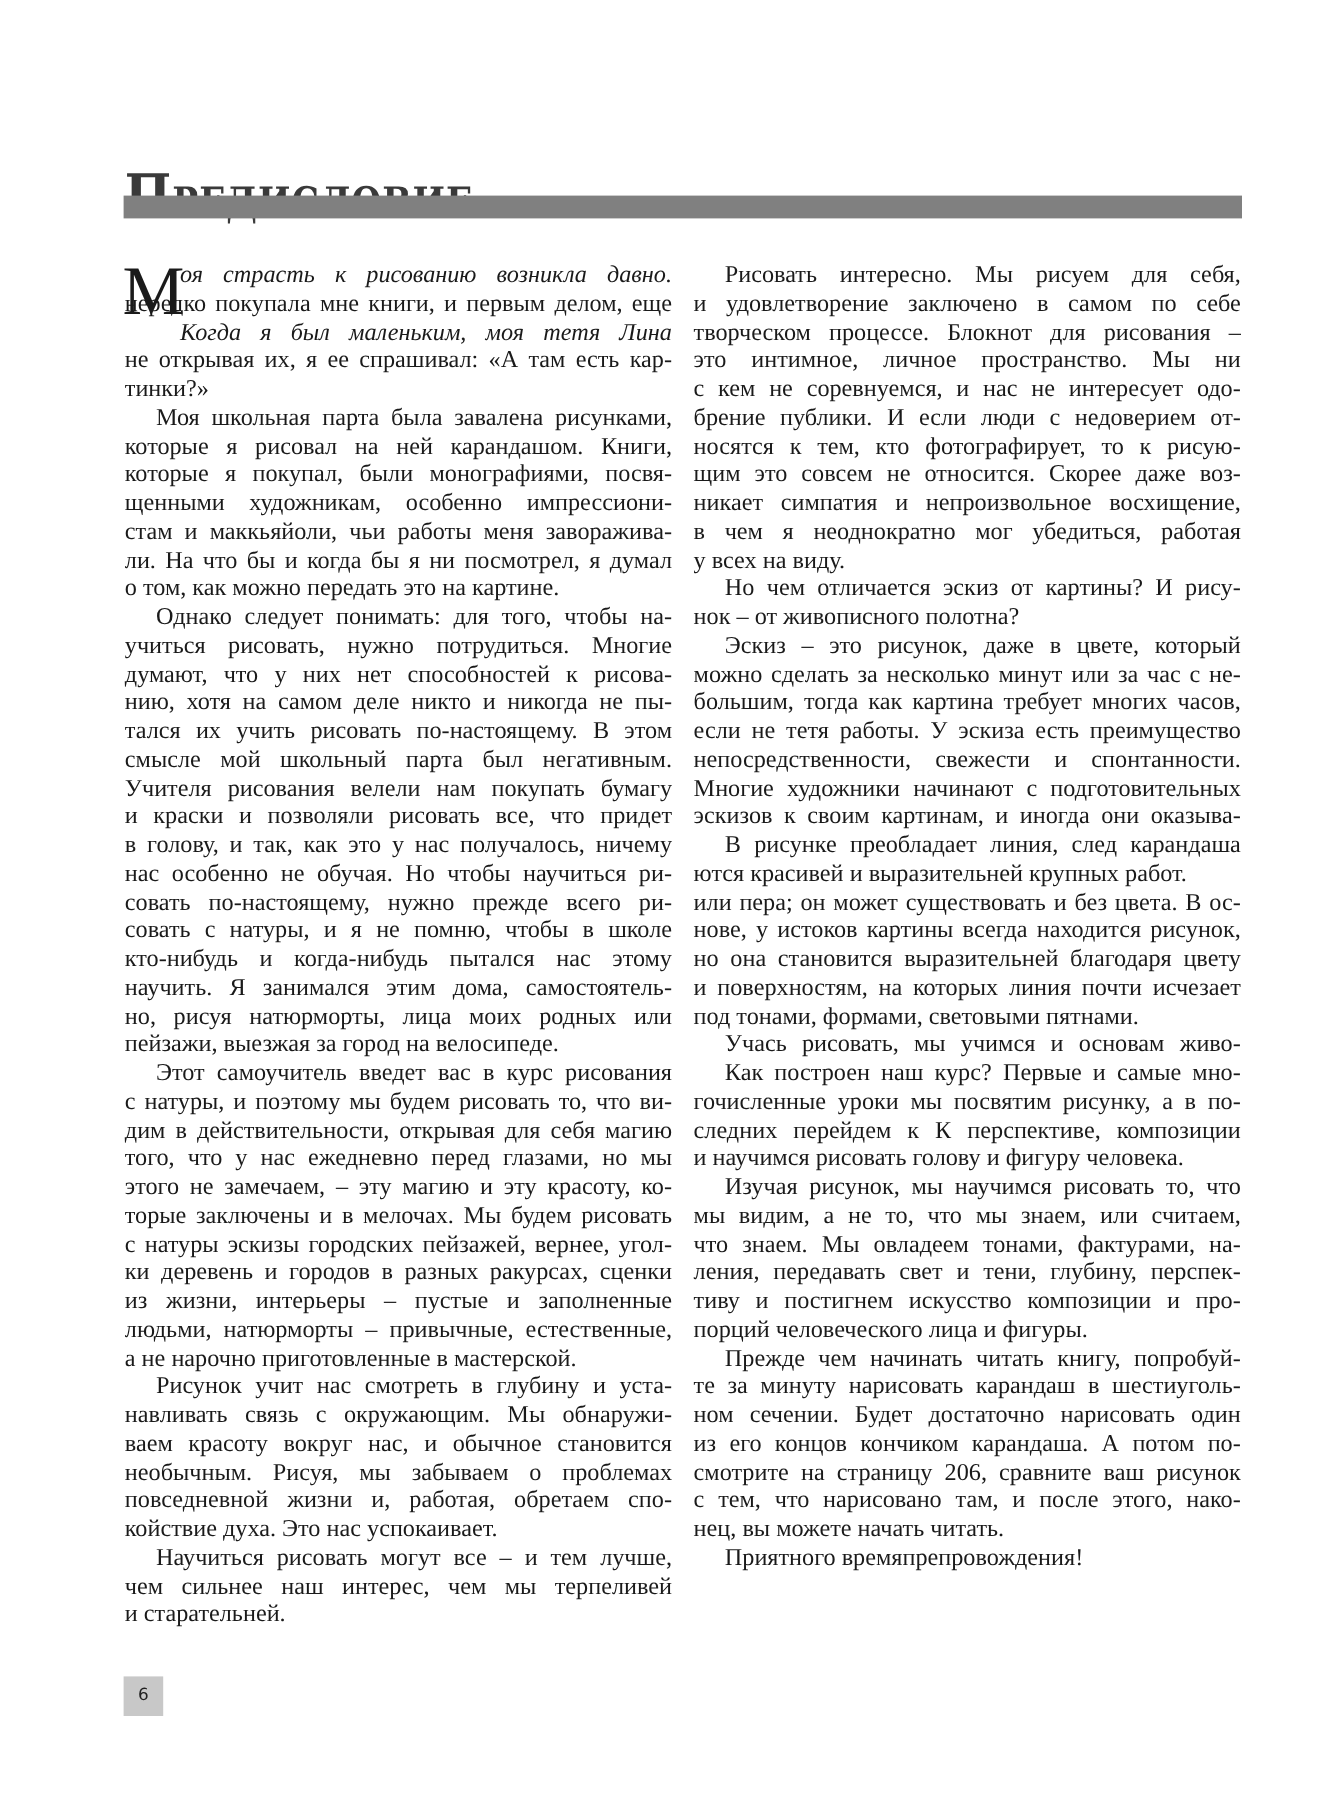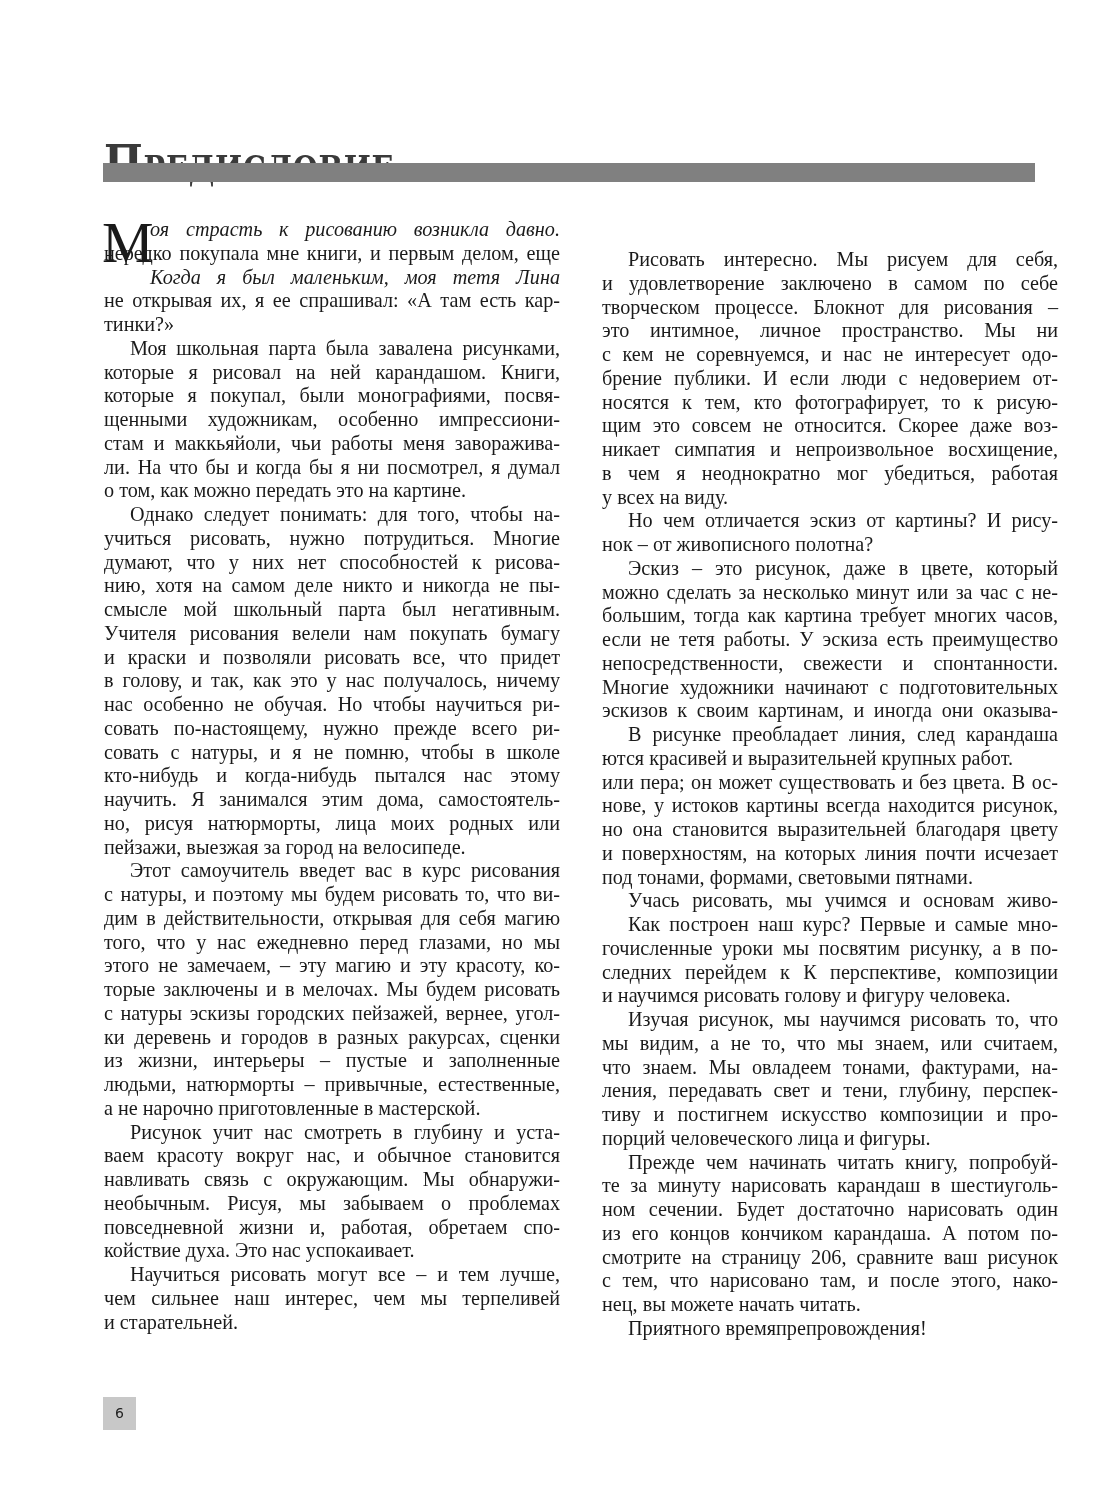--- a/index.html
+++ b/index.html
@@ -13,21 +13,21 @@
   }
   .title-bar {
     position: absolute; left: 103px; top: 163px; width: 932px; height: 19px;
     background: #808080;
   }
   .column {
     position: absolute; top: 218px; width: 456px;
     font-family: "Liberation Serif", serif; font-size: 20.2px; color: #1a1a1a;
   }
   .col-left { left: 104px; }
-  .col-right { left: 602px; margin-top: 30px; }
+  .col-right { left: 578px; }
   .line {
     height: 23.75px; line-height: 23.75px; white-space: nowrap;
     text-align: justify; text-align-last: justify; overflow: visible;
   }
   .line.last { text-align-last: left; }
   .line.indent { padding-left: 26px; }
   .dropcap-wrap { position: relative; }
   .dropcap {
     position: absolute; left: -2px; top: 2px;
     font-family: "Liberation Serif", serif; font-size: 58px; line-height: 46px;
@@ -60,20 +60,21 @@
       <div class="line">которые я рисовал на ней карандашом. Книги,</div>
       <div class="line">которые я покупал, были монографиями, посвя-</div>
       <div class="line">щенными художникам, особенно импрессиони-</div>
       <div class="line">стам и маккьяйоли, чьи работы меня заворажива-</div>
       <div class="line">ли. На что бы и когда бы я ни посмотрел, я думал</div>
       <div class="line last">о том, как можно передать это на картине.</div>
       <div class="line indent">Однако следует понимать: для того, чтобы на-</div>
       <div class="line">учиться рисовать, нужно потрудиться. Многие</div>
       <div class="line">думают, что у них нет способностей к рисова-</div>
       <div class="line">нию, хотя на самом деле никто и никогда не пы-</div>
+      <div class="line">тался их учить рисовать по-настоящему. В этом</div>
       <div class="line">смысле мой школьный парта был негативным.</div>
       <div class="line">Учителя рисования велели нам покупать бумагу</div>
       <div class="line">и краски и позволяли рисовать все, что придет</div>
       <div class="line">в голову, и так, как это у нас получалось, ничему</div>
       <div class="line">нас особенно не обучая. Но чтобы научиться ри-</div>
       <div class="line">совать по-настоящему, нужно прежде всего ри-</div>
       <div class="line">совать с натуры, и я не помню, чтобы в школе</div>
       <div class="line">кто-нибудь и когда-нибудь пытался нас этому</div>
       <div class="line">научить. Я занимался этим дома, самостоятель-</div>
       <div class="line">но, рисуя натюрморты, лица моих родных или</div>
@@ -83,22 +84,22 @@
       <div class="line">дим в действительности, открывая для себя магию</div>
       <div class="line">того, что у нас ежедневно перед глазами, но мы</div>
       <div class="line">этого не замечаем, – эту магию и эту красоту, ко-</div>
       <div class="line">торые заключены и в мелочах. Мы будем рисовать</div>
       <div class="line">с натуры эскизы городских пейзажей, вернее, угол-</div>
       <div class="line">ки деревень и городов в разных ракурсах, сценки</div>
       <div class="line">из жизни, интерьеры – пустые и заполненные</div>
       <div class="line">людьми, натюрморты – привычные, естественные,</div>
       <div class="line last">а не нарочно приготовленные в мастерской.</div>
       <div class="line indent">Рисунок учит нас смотреть в глубину и уста-</div>
+      <div class="line">навливать связь с окружающим. Мы обнаружи-</div>
       <div class="line">ваем красоту вокруг нас, и обычное становится</div>
-      <div class="line">навливать связь с окружающим. Мы обнаружи-</div>
       <div class="line">необычным. Рисуя, мы забываем о проблемах</div>
       <div class="line">повседневной жизни и, работая, обретаем спо-</div>
       <div class="line last">койствие духа. Это нас успокаивает.</div>
       <div class="line indent">Научиться рисовать могут все – и тем лучше,</div>
       <div class="line">чем сильнее наш интерес, чем мы терпеливей</div>
       <div class="line last">и старательней.</div>
     </div>
 </div>
 
 <div class="column col-right">

